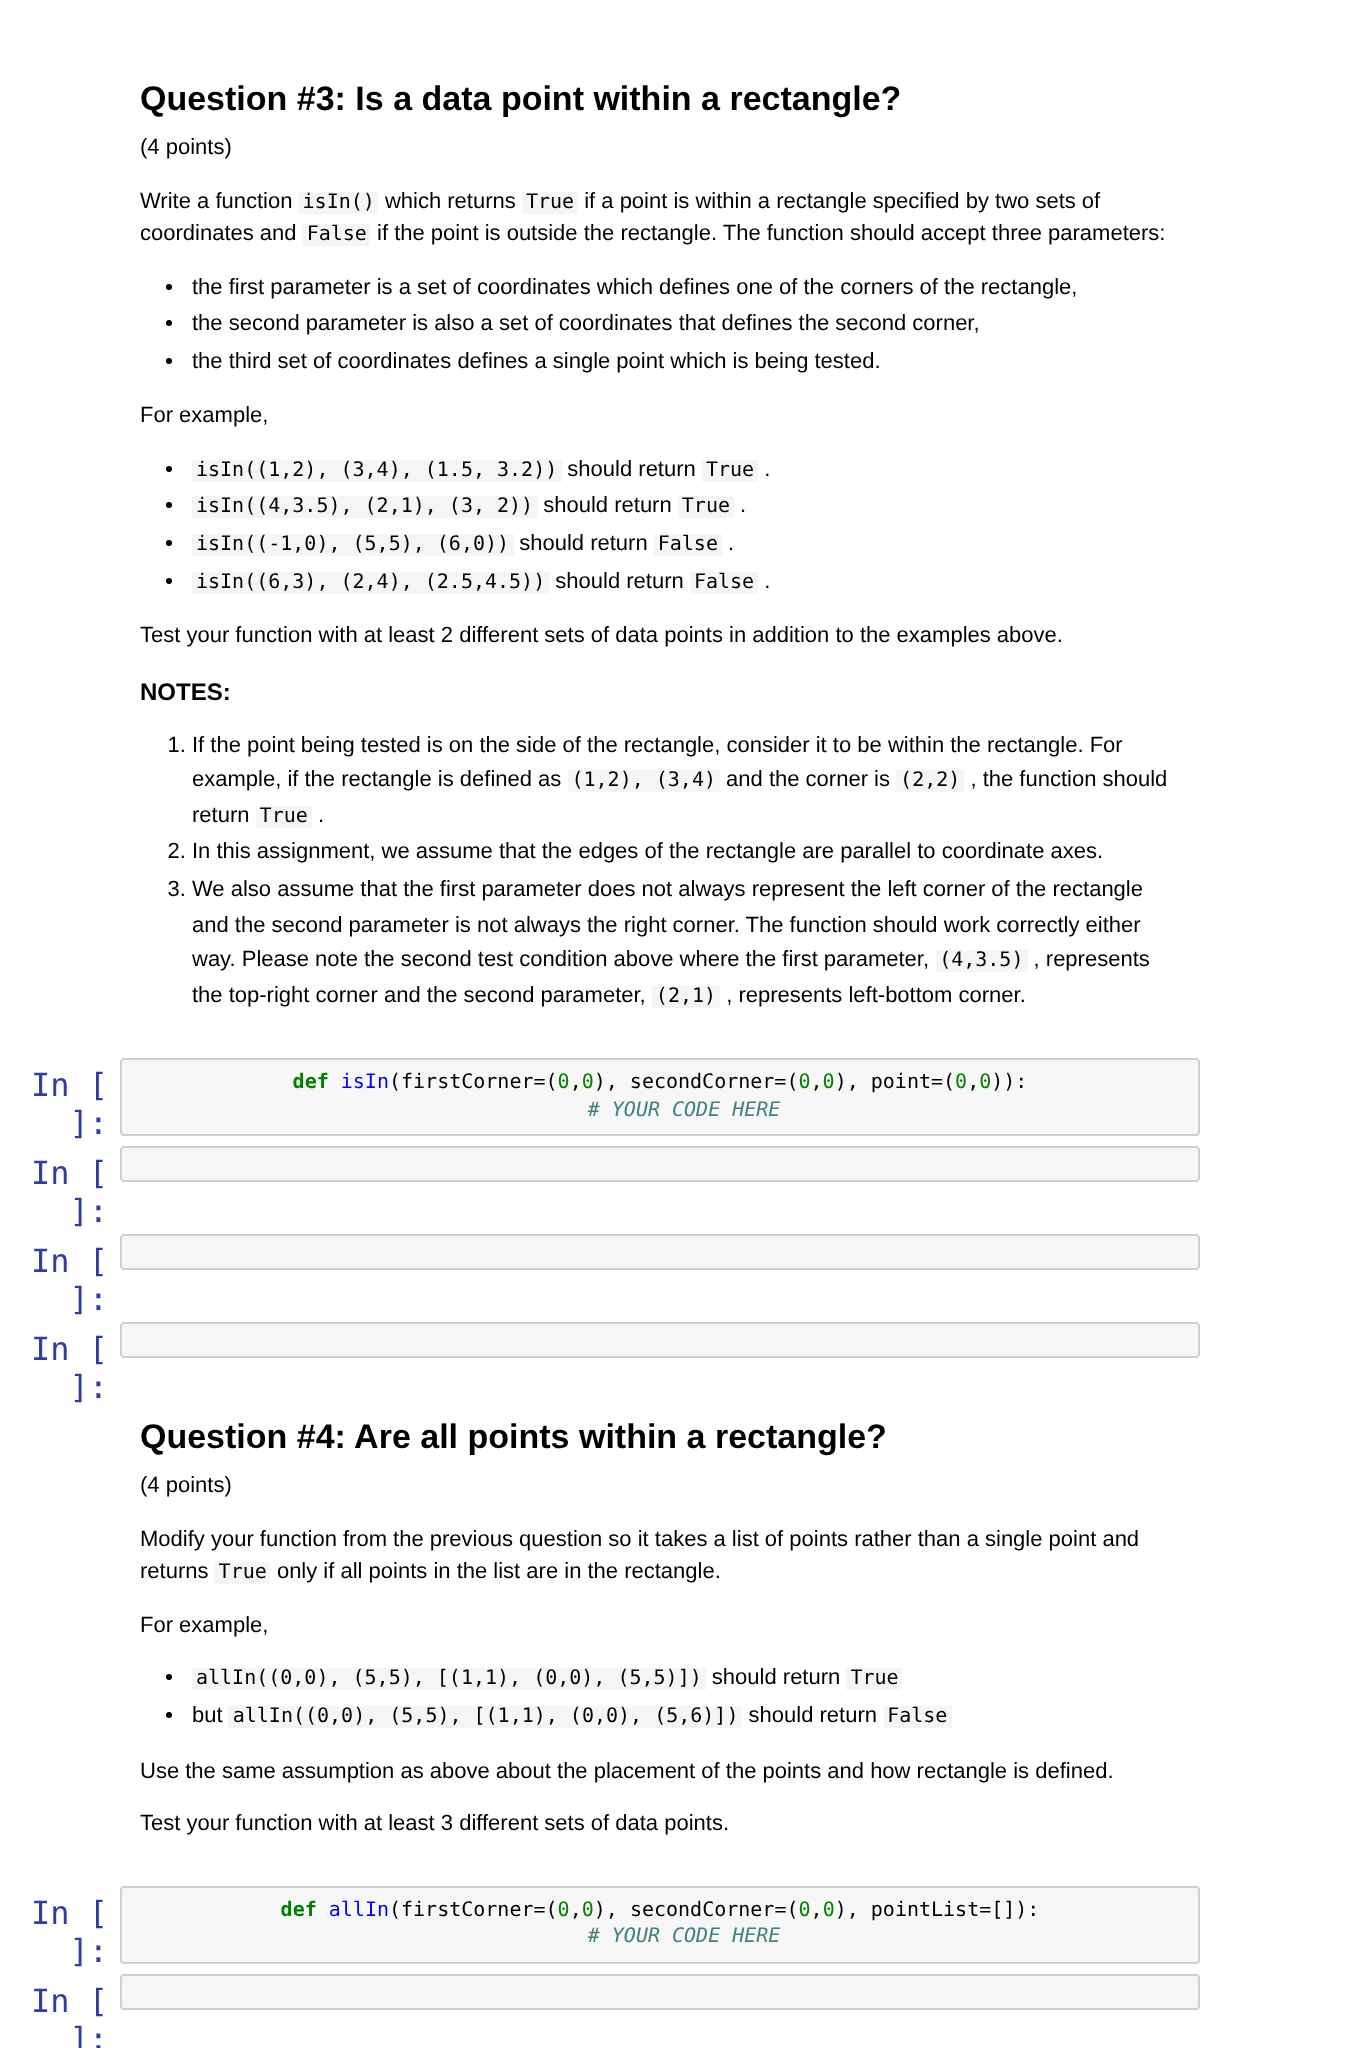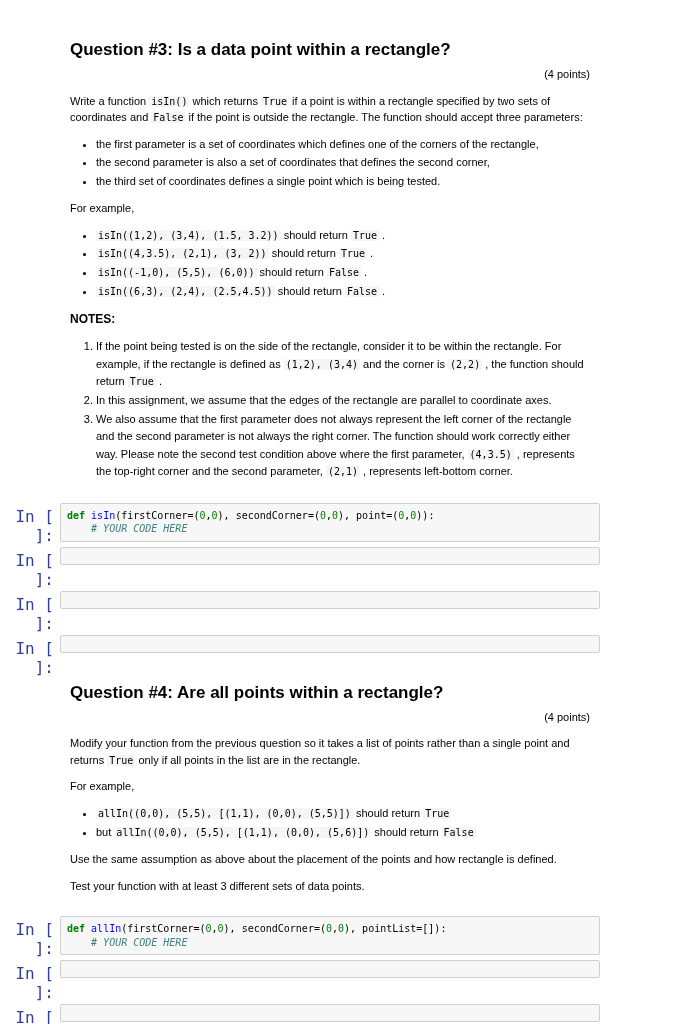--- a/index.html
+++ b/index.html
@@ -2,25 +2,25 @@
 <html><head>
 <meta charset="utf-8">
 <style>
 * { box-sizing: border-box; margin: 0; padding: 0; }
 body { font-family: "Helvetica Neue", Helvetica, Arial, sans-serif; font-size: 11px; color: #000; background: #fff; padding: 0; }
 .notebook { width: 600px; margin-top: 36px; }
 .cell { display: flex; margin-bottom: 2px; }
 .prompt { width: 60px; min-width: 60px; text-align: right; padding: 4px 6px 0 0; font-family: monospace; font-size: 16px; color: #303F9F; }
 .prompt.input { color: #303F9F; }
 .markdown { flex: 1; padding: 4px 10px 10px 10px; }
-.code { flex: 1; padding: 0; }
+.code { flex: 1; padding: 0; text-align: center; }
 .code-inner { background: #f7f7f7; border: 1px solid #cfcfcf; border-radius: 2px; padding: 5px 6px; font-family: monospace; font-size: 10px; line-height: 1.35; white-space: pre; min-height: 20px; }
 .code-inner.empty { min-height: 18px; }
 h2.q { font-size: 17px; font-weight: bold; margin-bottom: 6px; }
-.pts { font-size: 11px; margin-bottom: 16px; text-align: right; }
+.pts { font-size: 11px; margin-bottom: 16px; }
 .markdown p { margin-bottom: 10px; line-height: 1.5; }
 .markdown ul, .markdown ol { margin: 0 0 10px 26px; line-height: 1.6; }
 .markdown li { margin-bottom: 1px; }
 .notes { font-weight: bold; font-size: 12px; margin: 6px 0 8px 0; }
 code.il { font-family: monospace; background: #f5f5f5; padding: 0 2px; font-size: 10px; text-align: right; }
 .kw { color: #008000; font-weight: bold; }
 .fn { color: #0000FF; }
 .num { color: #008000; }
 .cm { color: #408080; font-style: italic; }
 </style>
@@ -42,20 +42,21 @@
         <li>the second parameter is also a set of coordinates that defines the second corner,</li>
         <li>the third set of coordinates defines a single point which is being tested.</li>
       </ul>
       <p>For example,</p>
       <ul>
         <li><code class="il">isIn((1,2), (3,4), (1.5, 3.2))</code><span> should return </span><code class="il">True</code> .</li>
         <li><code class="il">isIn((4,3.5), (2,1), (3, 2))</code><span> should return </span><code class="il">True</code> .</li>
         <li><code class="il">isIn((-1,0), (5,5), (6,0))</code><span> should return </span><code class="il">False</code> .</li>
         <li><code class="il">isIn((6,3), (2,4), (2.5,4.5))</code><span> should return </span><code class="il">False</code> .</li>
       </ul>
+      <p>Test your function with at least 2 different sets of data points in addition to the examples above.</p>
       <p class="notes">NOTES:</p>
       <ol>
         <li><span>If the point being tested is on the side of the rectangle, consider it to be within the rectangle. For example, if the rectangle is defined as </span><code class="il">(1,2), (3,4)</code><span> and the corner is </span><code class="il">(2,2)</code><span> , the function should return </span><code class="il">True</code> .</li>
         <li>In this assignment, we assume that the edges of the rectangle are parallel to coordinate axes.</li>
         <li><span>We also assume that the first parameter does not always represent the left corner of the rectangle and the second parameter is not always the right corner. The function should work correctly either way. Please note the second test condition above where the first parameter, </span><code class="il">(4,3.5)</code><span> , represents the top-right corner and the second parameter, </span><code class="il">(2,1)</code><span> , represents left-bottom corner.</span></li>
       </ol>
     </div>
   </div>
 
   <div class="cell">

